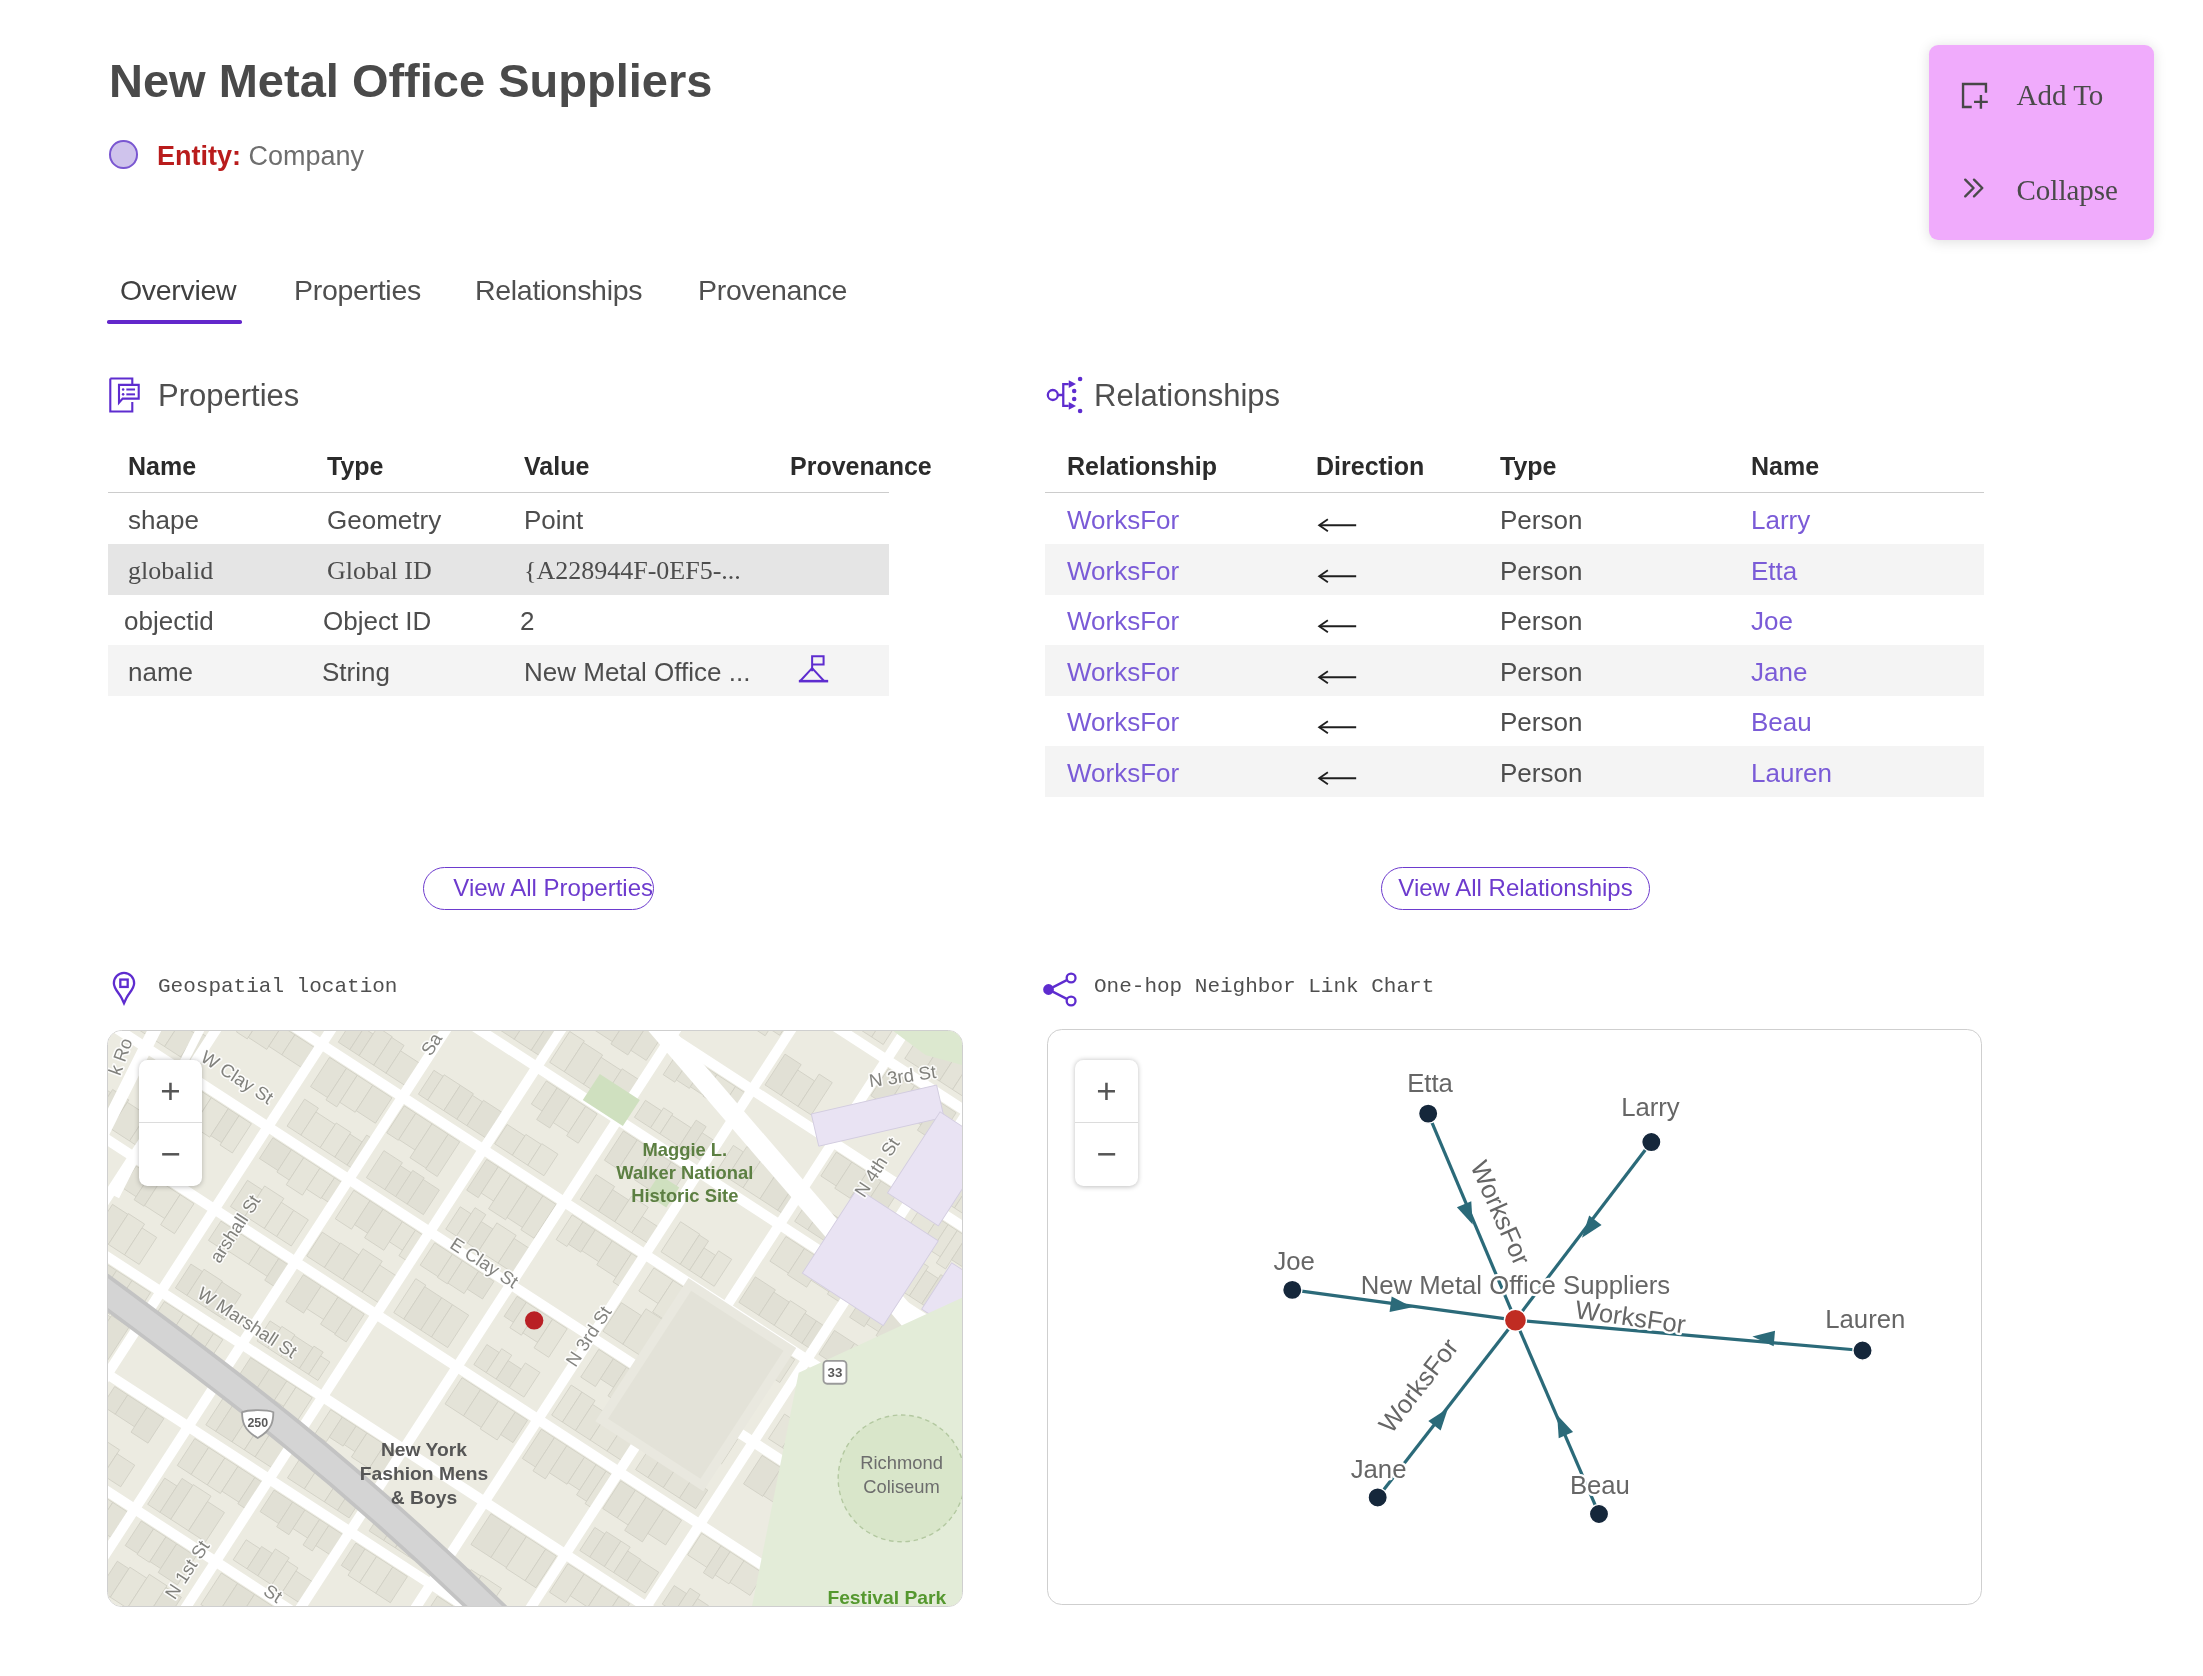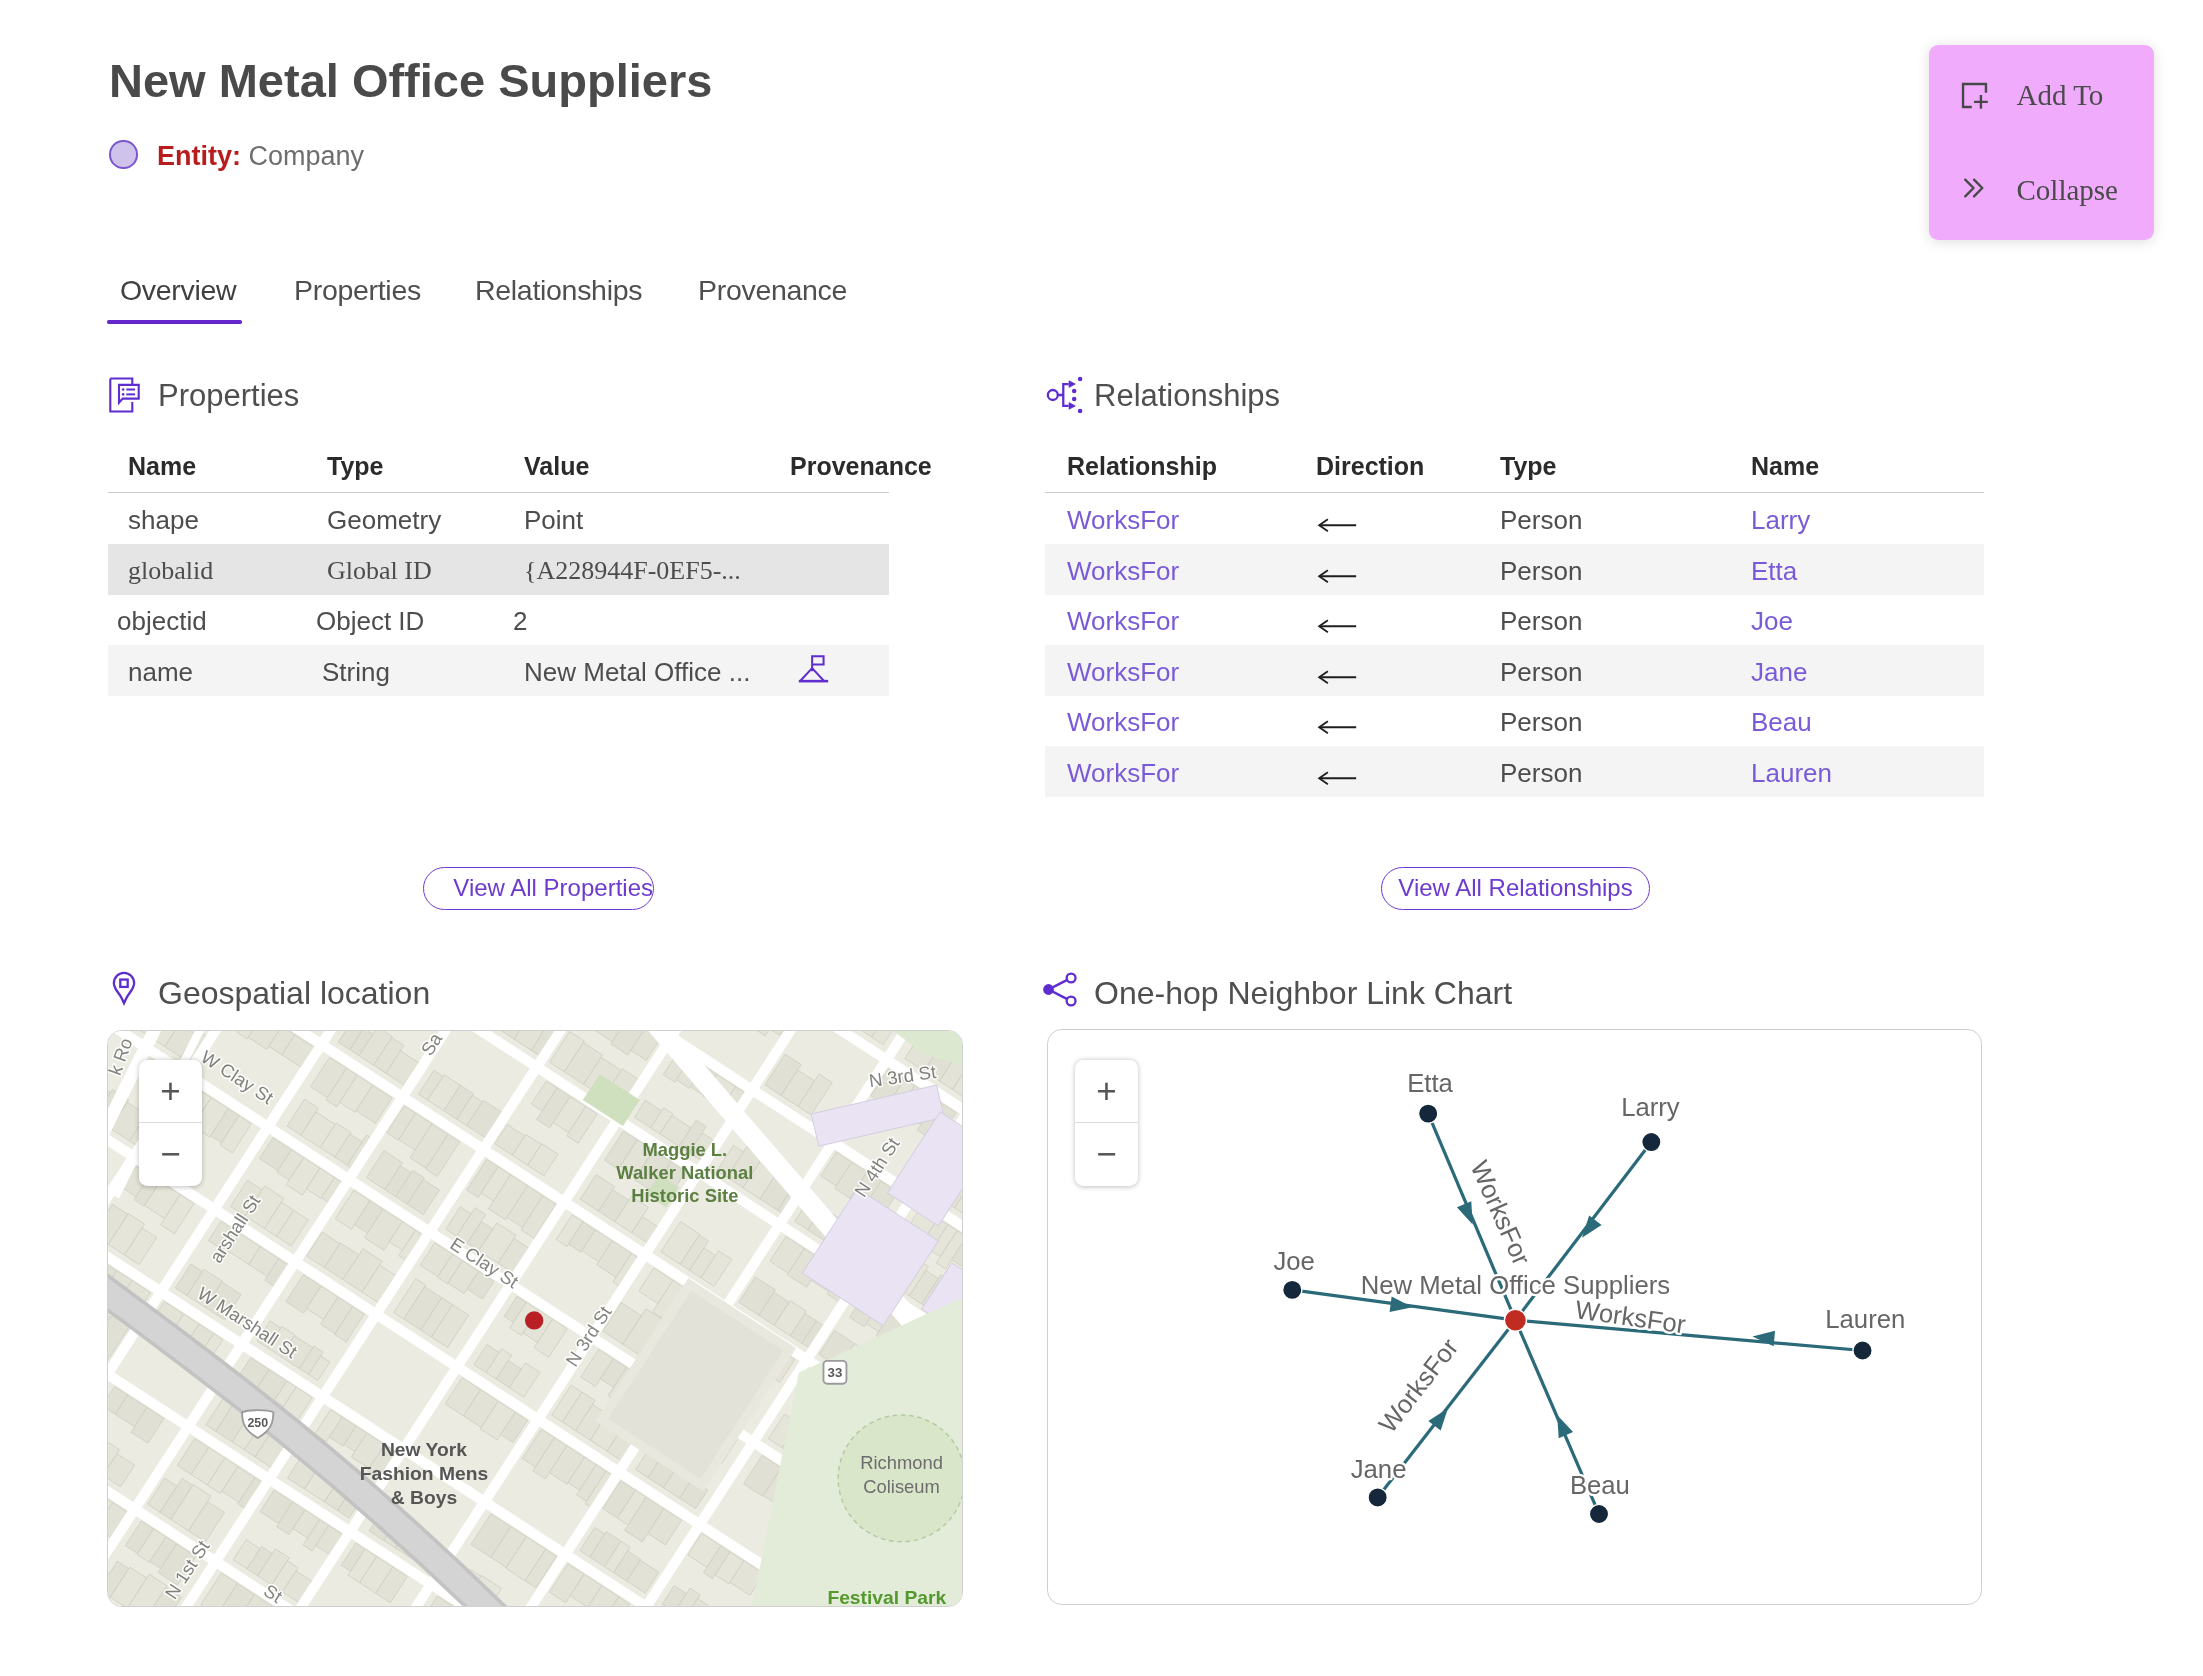--- a/index.html
+++ b/index.html
@@ -11,21 +11,21 @@
   background:#cfc3ec; border:2.8px solid #7a57d1; }
 .entity-line { position:absolute; left:157px; top:141px; font-size:27px; color:#6e6e6e; }
 .entity-line b { color:#b91c1c; }
 .panel { position:absolute; left:1929px; top:45px; width:225px; height:195px; background:#f0abfc;
   border-radius:9.2px; box-shadow:0 1.8px 13px rgba(0,0,0,0.13);font-family:Liberation Serif, serif; }
 .prow { position:absolute; left:28.5px; font-size:29px; color:#4a4a4a; display:flex; align-items:center; gap:26px; }
 .tabs { position:absolute; top:274px; left:0; font-size:28.5px; color:#4f4f4f; letter-spacing:-0.3px; }
 .tab { position:absolute; top:0; white-space:nowrap; }
 .tabline { position:absolute; left:107px; top:320px; width:135px; height:3.7px; background:#6327cb; border-radius:1.8px; }
 .sechead { position:absolute; font-size:31px; color:#4f4f4f; white-space:nowrap; }
-.sechead2 { position:absolute; font-size:32px; color:#4f4f4f; white-space:nowrap; }
+.sechead2 { position:absolute; font-size:21px; color:#4f4f4f; white-space:nowrap;font-family:Liberation Mono, monospace; }
 .thead { position:absolute; height:37px; font-size:25px; font-weight:bold; color:#2b2b2b; }
 .thead span { position:absolute; top:0; white-space:nowrap; }
 .trule { position:absolute; height:0.9px; background:#cccccc; }
 .trow { position:absolute; height:51px; font-size:26px; color:#4d4d4d; }
 .trow span { position:absolute; top:12px; white-space:nowrap; }
 .plink { color:#7a5bd7; }
 .pill { position:absolute; height:43px; border:1.8px solid #6d3bce; border-radius:22px; background:#fff;
   color:#6d3bce; font-size:24px; line-height:39px; text-align:center; }
 .card { position:absolute; border:1.4px solid #cfcfcf; border-radius:14.7px; background:#fff; overflow:hidden; }
 .zoomctl { position:absolute; width:63px; height:126px; background:#fff; border-radius:8.3px;
@@ -103,21 +103,21 @@
     <div class="trow" style="left:108px;top:493px;width:781px;">
       <span style="left:20px;">shape</span>
       <span style="left:219px;">Geometry</span>
       <span style="left:416px;">Point</span>
     </div>
     <div class="trow" style="left:108px;top:544px;width:781px;background:#e5e5e5;font-family:Liberation Serif, serif;">
       <span style="left:20px;">globalid</span>
       <span style="left:219px;">Global ID</span>
       <span style="left:416px;">{A228944F-0EF5-...</span>
     </div>
-    <div class="trow" style="left:97px;top:594px;width:781px;">
+    <div class="trow" style="left:104px;top:594px;width:781px;">
       <span style="left:20px;">objectid</span>
       <span style="left:219px;">Object ID</span>
       <span style="left:416px;">2</span>
     </div>
     <div class="trow" style="left:108px;top:645px;width:781px;background:#f4f4f4;">
       <span style="left:20px;">name</span>
       <span style="left:214px;">String</span>
       <span style="left:416px;">New Metal Office ...</span>
       <i style="position:absolute;left:689px;top:8.3px;"><svg width="33" height="33" viewBox="0 0 36 36">
           <g fill="none" stroke="#5e2ccf" stroke-width="2.2">

